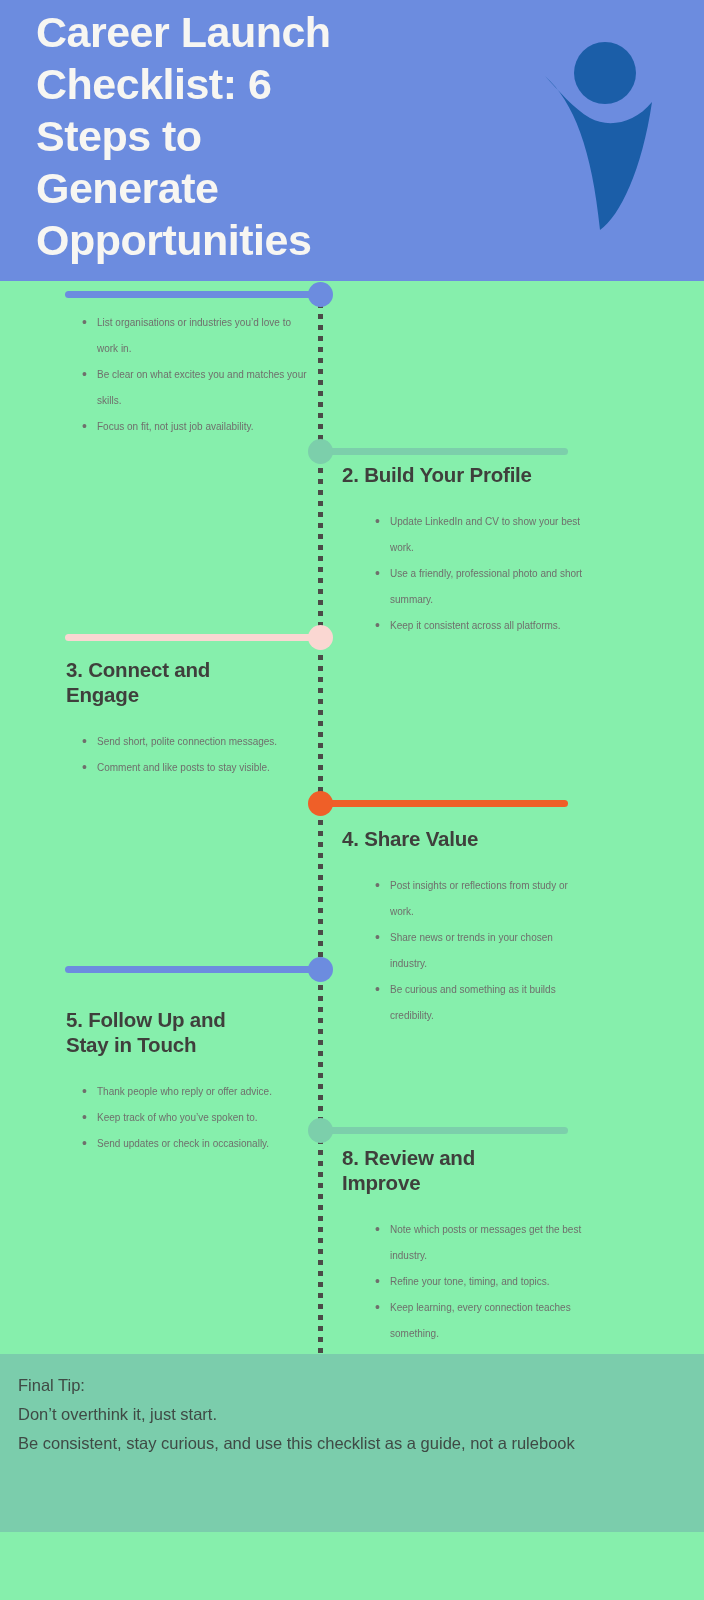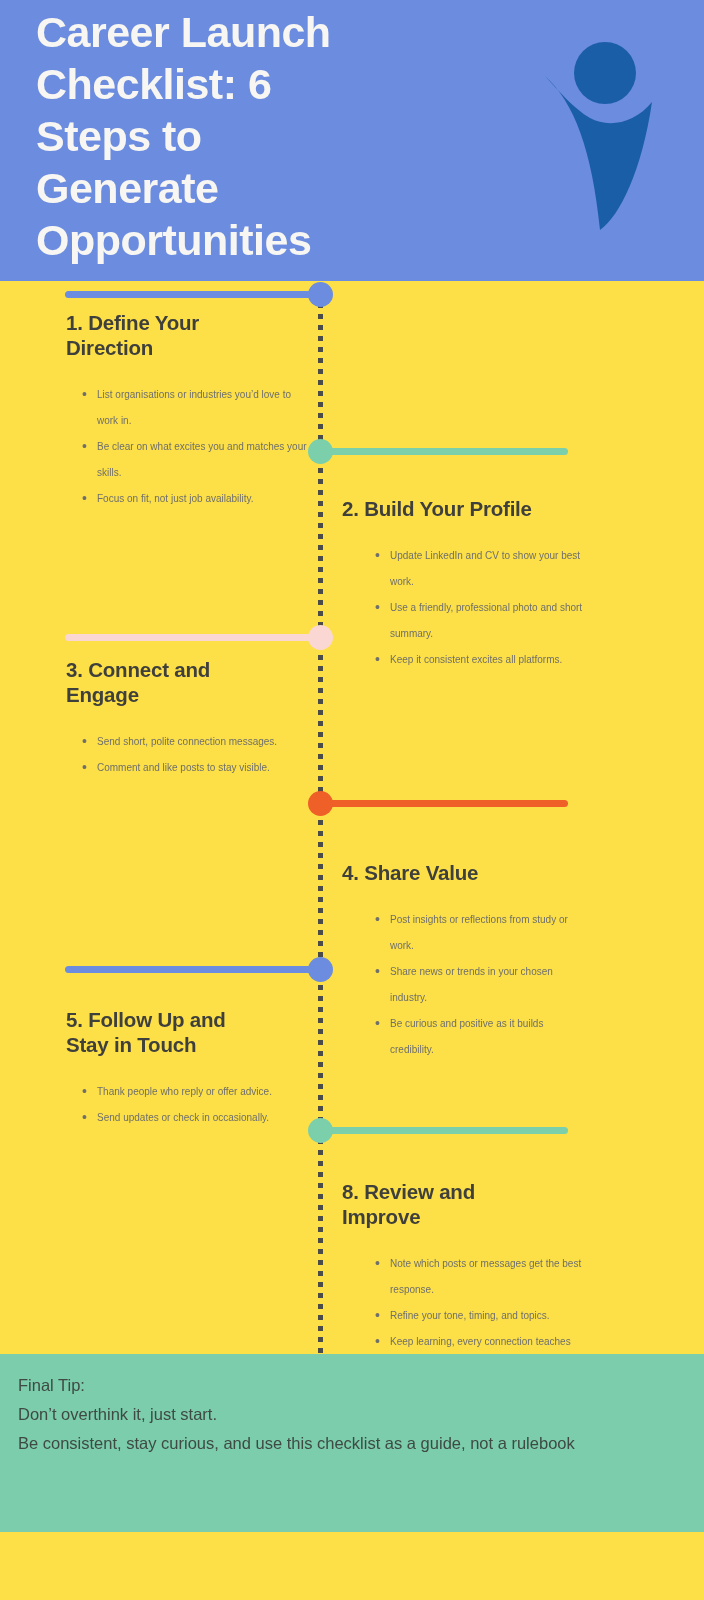--- a/index.html
+++ b/index.html
@@ -10,21 +10,21 @@
     width: 704px;
     height: 1600px;
     background: #f4f3ee;
     font-family: "Liberation Sans", sans-serif;
     overflow: hidden;
   }
   #page {
     position: relative;
     width: 704px;
     height: 1600px;
-    background: #fde047;
+    background: #86efac;
   }
 
   
   #header {
     position: absolute;
     left: 0; top: 0;
     width: 704px;
     height: 281px;
     background: #6c8cdf;
     overflow: hidden;
@@ -108,21 +108,21 @@
   .step-bullets li::before {
     content: "\2022";
     position: absolute;
     left: 2px;
     top: -1px;
     color: #6f6f6c;
     font-size: 14px;
   }
   .step.left .step-bullets  { margin-left: 14px; }
   .step.right .step-bullets { margin-left: 38px; }
-  .step.right .step-title   { margin-left: 7px; margin-top: 34px; }
+  .step.right .step-title   { margin-left: 7px; }
 
   
   #footer {
     position: absolute;
     left: 0;
     top: 1354px;
     width: 704px;
     height: 178px;
     background: #7bcdac;
   }
@@ -170,70 +170,69 @@
   <div class="connector right" style="top:800px;  background:#ef5f28;"></div>
   <div class="node" style="top:791px;  background:#ef5f28;"></div>
 
   <div class="connector left" style="top:966px;  background:#6c8cdf;"></div>
   <div class="node" style="top:957px;  background:#6c8cdf;"></div>
 
   <div class="connector right" style="top:1127px; background:#7ccfab;"></div>
   <div class="node" style="top:1118px; background:#7ccfab;"></div>
 
   <div class="step left" style="top:310px;">
-    <div class="step-title">1. Define Your
-Direction</div>
     <ul class="step-bullets">
       <li>List organisations or industries you’d love to work in.</li>
       <li>Be clear on what excites you and matches your skills.</li>
       <li>Focus on fit, not just job availability.</li>
     </ul>
   </div>
 
   <div class="step right" style="top:462px;">
     <div class="step-title">2. Build Your Profile</div>
     <ul class="step-bullets">
       <li>Update LinkedIn and CV to show your best work.</li>
       <li>Use a friendly, professional photo and short summary.</li>
-      <li>Keep it consistent excites all platforms.</li>
+      <li>Keep it consistent across all platforms.</li>
     </ul>
   </div>
 
   <div class="step left" style="top:657px;">
     <div class="step-title">3. Connect and
 Engage</div>
     <ul class="step-bullets">
       <li>Send short, polite connection messages.</li>
       <li>Comment and like posts to stay visible.</li>
     </ul>
   </div>
 
   <div class="step right" style="top:826px;">
     <div class="step-title">4. Share Value</div>
     <ul class="step-bullets">
       <li>Post insights or reflections from study or work.</li>
       <li>Share news or trends in your chosen industry.</li>
-      <li>Be curious and positive as it builds credibility.</li>
+      <li>Be curious and something as it builds credibility.</li>
     </ul>
   </div>
 
   <div class="step left" style="top:1007px;">
     <div class="step-title">5. Follow Up and
 Stay in Touch</div>
     <ul class="step-bullets">
       <li>Thank people who reply or offer advice.</li>
+      <li>Keep track of who you’ve spoken to.</li>
       <li>Send updates or check in occasionally.</li>
     </ul>
   </div>
 
   <div class="step right" style="top:1145px;">
     <div class="step-title">8. Review and
 Improve</div>
     <ul class="step-bullets">
-      <li>Note which posts or messages get the best response.</li>
+      <li>Note which posts or messages get the best industry.</li>
       <li>Refine your tone, timing, and topics.</li>
       <li>Keep learning,  every connection teaches something.</li>
     </ul>
   </div>
 
   <div id="footer">
     <div class="footer-line" id="footer-l0">Final Tip:</div>
     <div class="footer-line" id="footer-l1">Don’t overthink it, just start.</div>
     <div class="footer-line" id="footer-l2">Be consistent, stay curious, and use this checklist as a guide, not a rulebook</div>
   </div>

